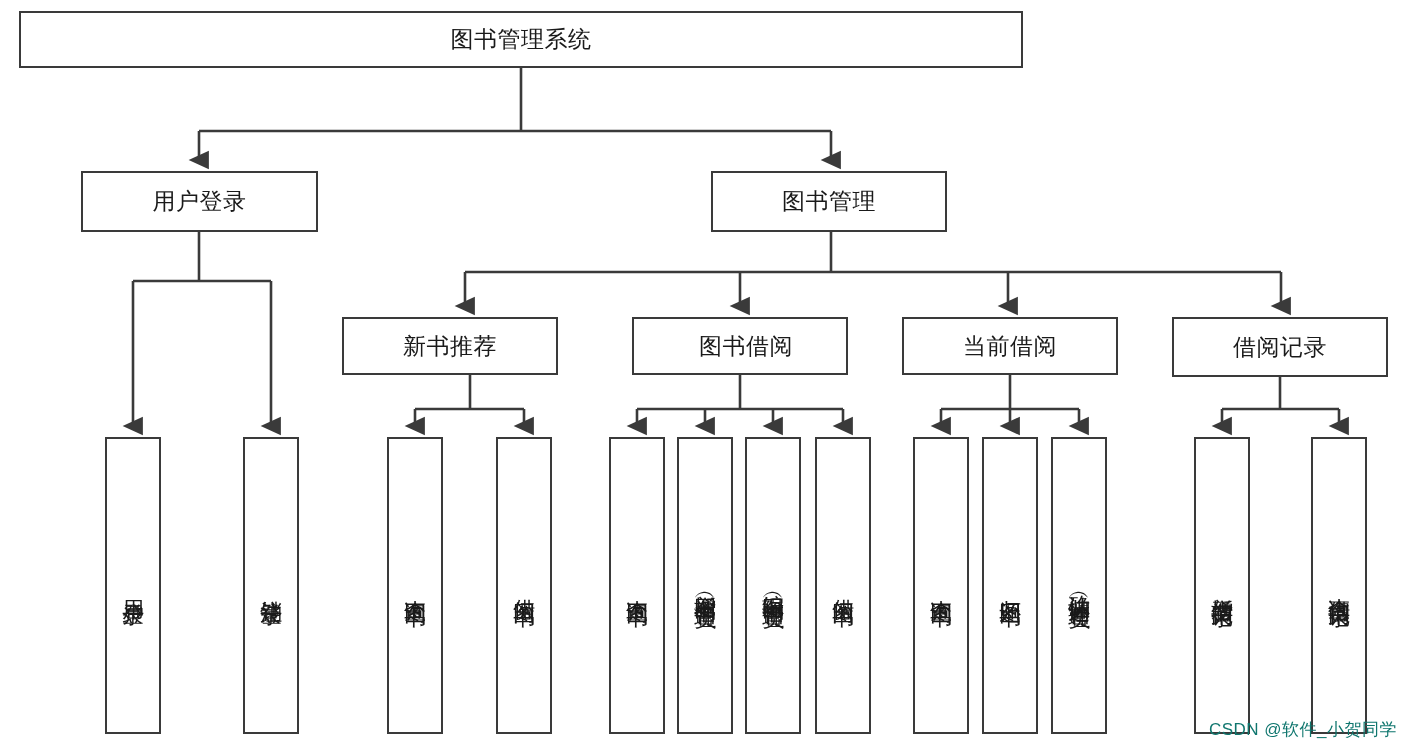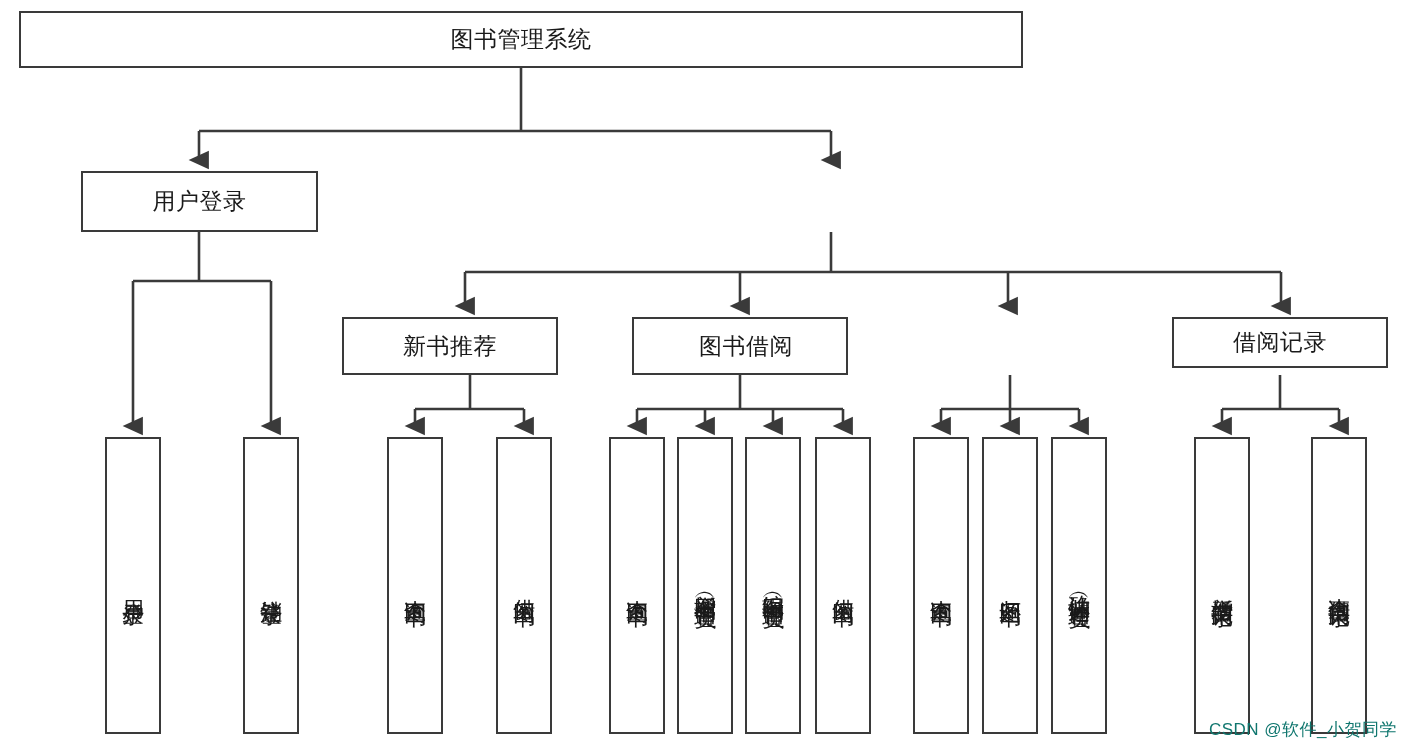--- a/index.html
+++ b/index.html
@@ -123,24 +123,26 @@
       <path d="M1280,375 L1280,409"></path>
       <path d="M1222,409 L1339,409"></path>
       <path d="M1222,409 L1222,426" marker-end="url(#arrowhead)"></path>
       <path d="M1339,409 L1339,426" marker-end="url(#arrowhead)"></path>
     </g>
   </svg>
 
   <div class="node horiz root-node" style="left:19px; top:11px; width:1004px; height:57px;">图书管理系统</div>
 
   <div class="node horiz" style="left:81px; top:171px; width:237px; height:61px;">用户登录</div>
+  <div class="node horiz" style="left:711px; top:171px; width:236px; height:61px;">图书管理</div>
 
   <div class="node horiz" style="left:342px; top:317px; width:216px; height:58px;">新书推荐</div>
   <div class="node horiz" style="left:632px; top:317px; width:216px; height:58px;padding-left:12px;">图书借阅</div>
-  <div class="node horiz" style="left:1172px; top:317px; width:216px; height:51px;">借阅记录</div>
+  <div class="node horiz" style="left:902px; top:317px; width:216px; height:58px;">当前借阅</div>
+  <div class="node horiz" style="left:1172px; top:317px; width:216px; height:60px;">借阅记录</div>
 
   <div class="node vert" style="left:105px; top:437px; width:56px; height:297px;">
     <span class="vtext">用户登录</span>
   </div>
   <div class="node vert" style="left:243px; top:437px; width:56px; height:297px;">
     <span class="vtext">注销登录</span>
   </div>
 
   <div class="node vert" style="left:387px; top:437px; width:56px; height:297px;">
     <span class="vtext">查询图书</span>

